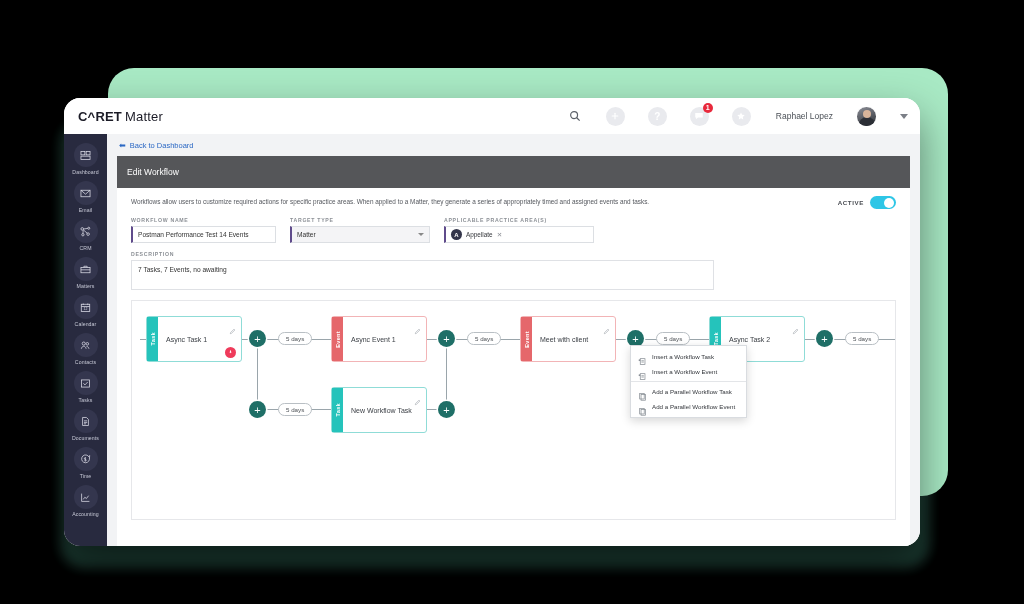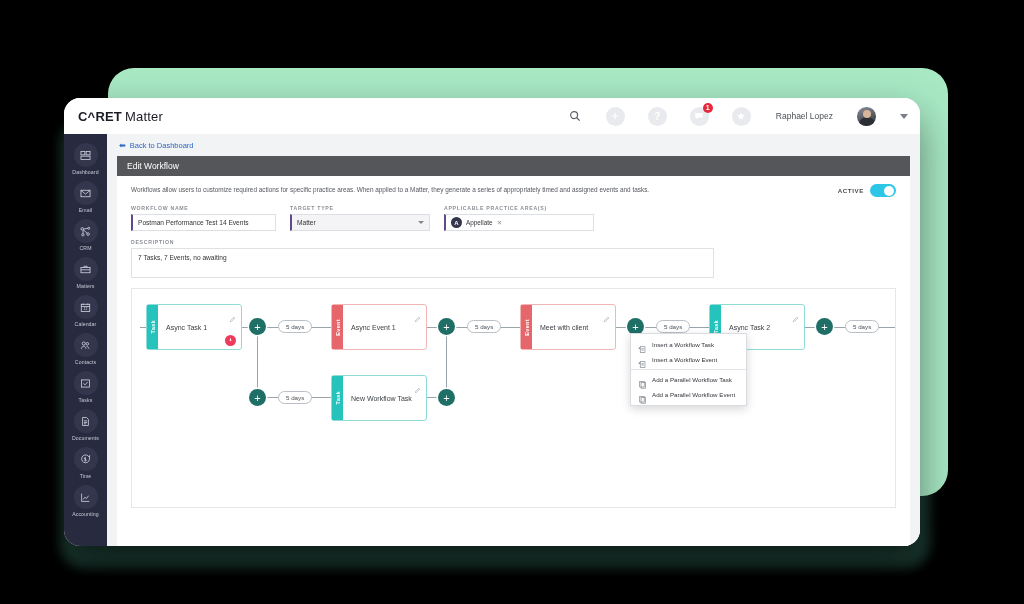--- a/index.html
+++ b/index.html
@@ -96,21 +96,21 @@
 
   .content { flex: 1; background: #f2f3f5; position: relative; overflow: hidden; }
 
   .backbar { height: 22px; display: flex; align-items: center; padding-left: 12px; background: #f2f3f5; }
   .backlink { display: flex; align-items: center; gap: 4px; color: #2b68c4; font-size: 7.5px; }
   .backlink .arw { font-size: 8px; }
 
   .panel { margin: 0 10px; background: #fff; height: 100%; }
 
   .panel-head {
-    background: #555659; color: #fff; height: 20px;
+    background: #555659; color: #fff; height: 32px;
     display: flex; align-items: center; padding-left: 10px;
     font-size: 8.5px;
   }
 
   .panel-desc {
     display: flex; align-items: center; padding: 8px 14px 6px 14px;
   }
   .panel-desc p { font-size: 6.4px; color: #55585e; line-height: 1.3; }
   .active-wrap { margin-left: auto; display: flex; align-items: center; gap: 6px; }
   .active-lbl { font-size: 6.2px; font-weight: 700; color: #4a4d53; letter-spacing: .6px; }

